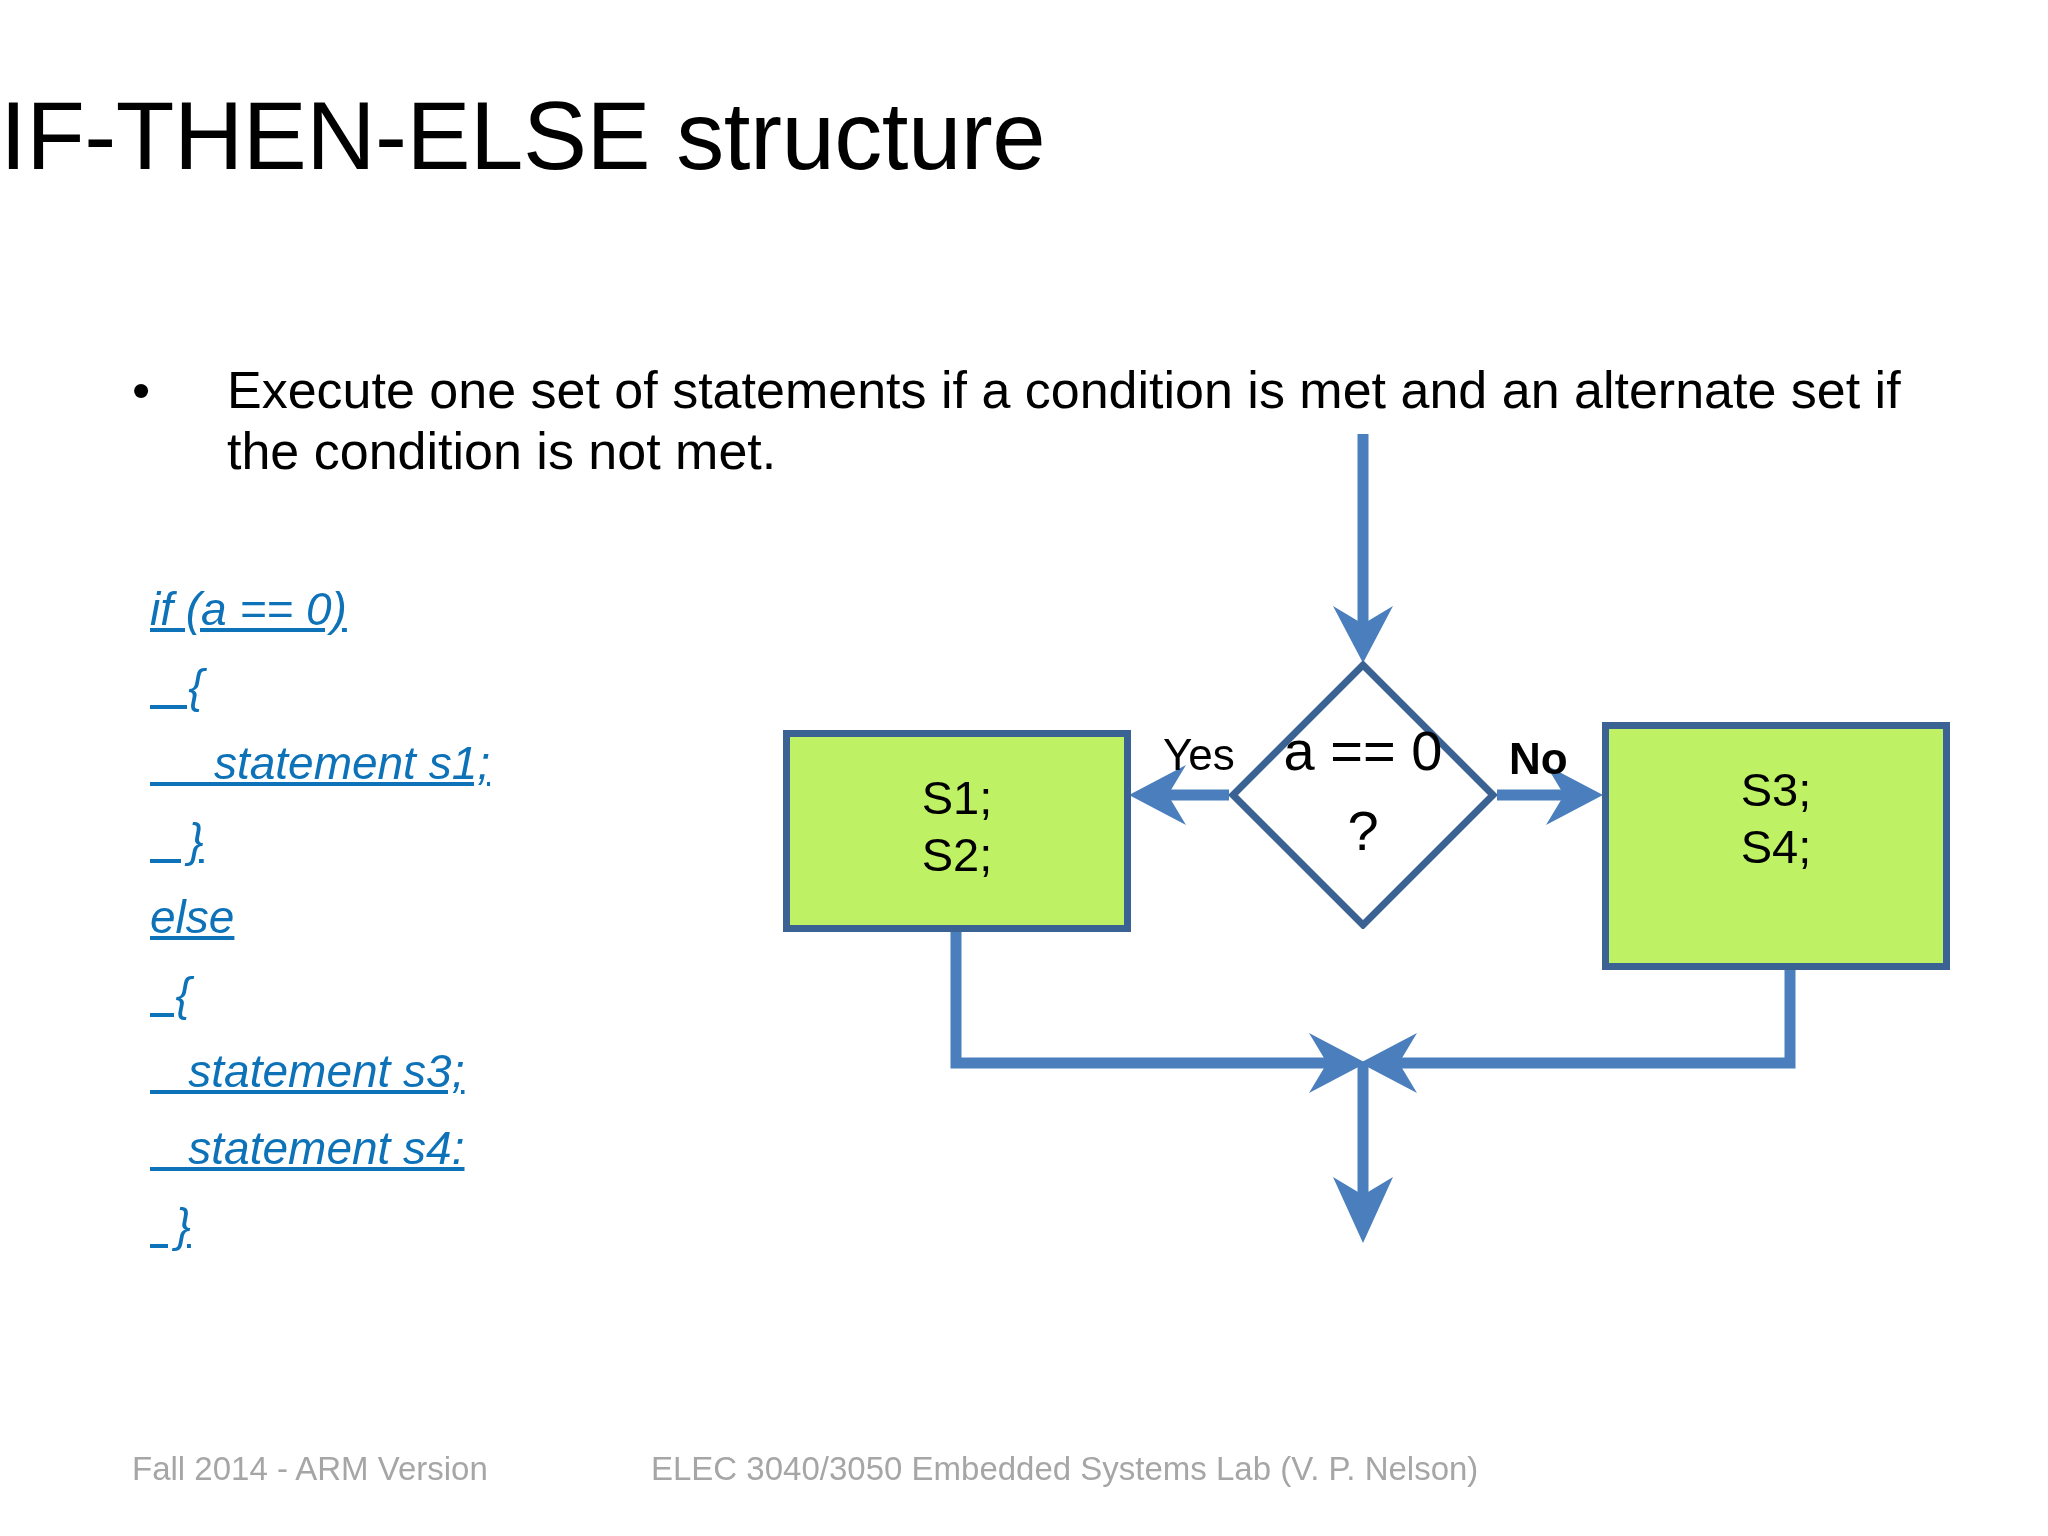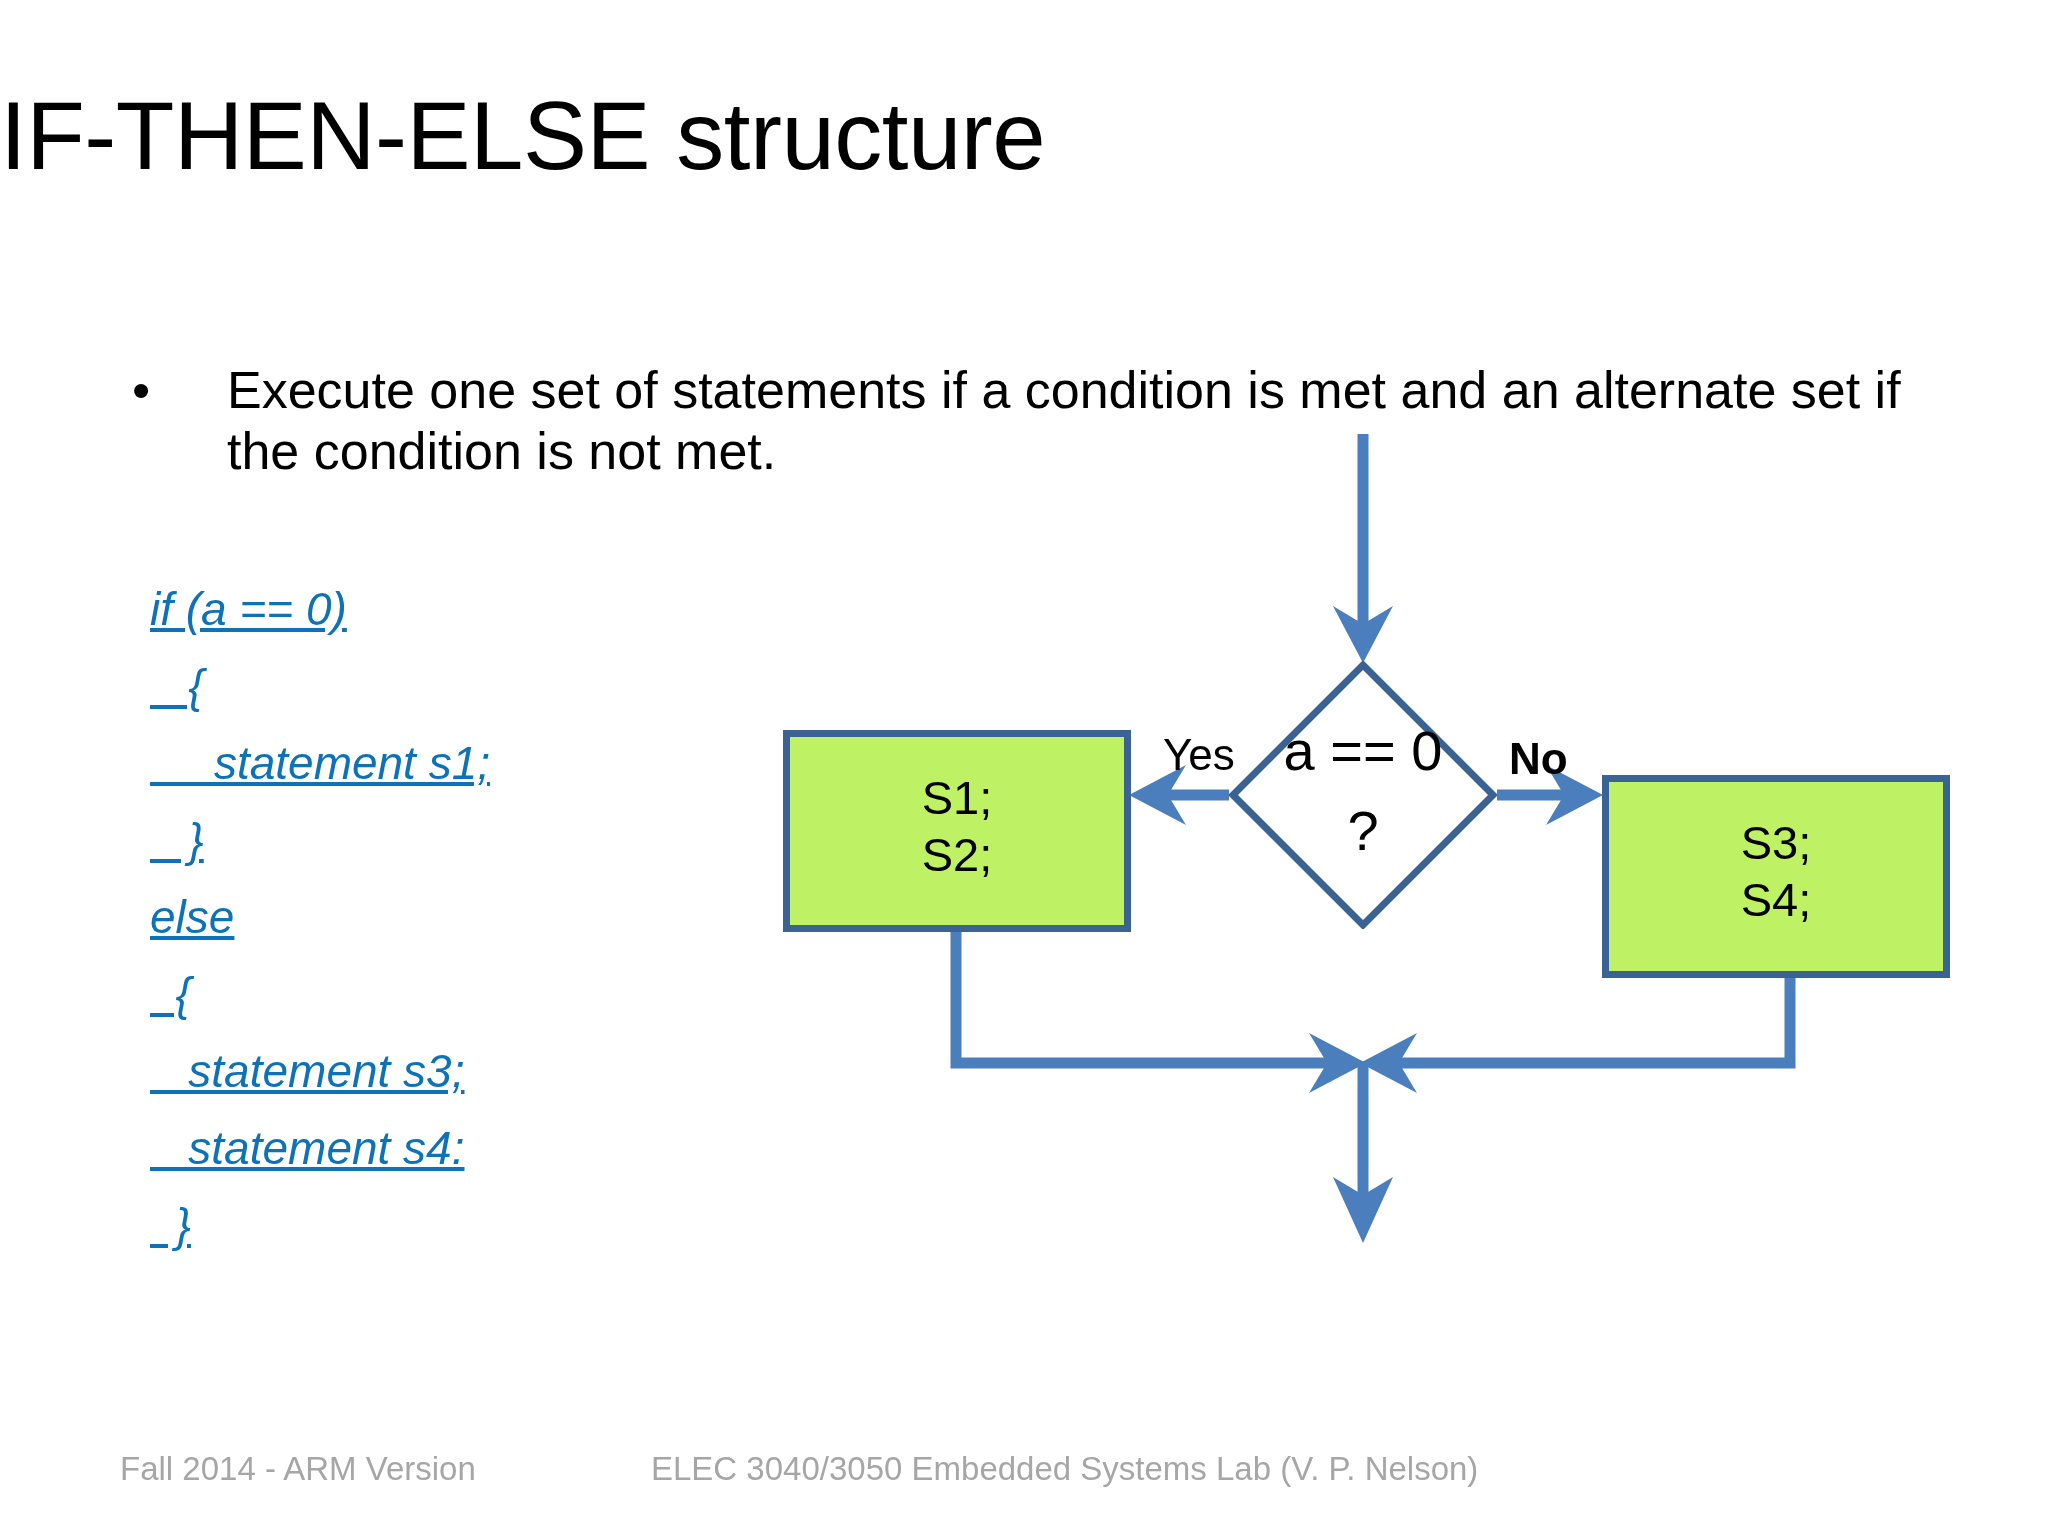--- a/index.html
+++ b/index.html
@@ -96,21 +96,21 @@
     left: 0;
     width: 100%;
     text-align: center;
     font-size: 47px;
     line-height: 1.22;
     color: #000000;
     font-family: "Liberation Sans", sans-serif;
   }
   #box-yes { left: 783px; top: 730px; width: 348px; height: 202px; }
   #box-yes .fc-box-text { top: 32px; }
-  #box-no  { left: 1602px; top: 775px; width: 348px; height: 203px; }
+  #box-no  { left: 1602px; top: 722px; width: 348px; height: 248px; }
   #box-no  .fc-box-text { top: 32px; }
 
   
   #diamond-wrap {
     position: absolute;
     left: 1229px;
     top: 661px;
     width: 268px;
     height: 268px;
   }
@@ -142,21 +142,21 @@
 
   
   .footer-text {
     position: absolute;
     font-size: 33px;
     color: #a6a6a6;
     line-height: 1.0;
     white-space: nowrap;
     font-family: "Liberation Sans", sans-serif;
   }
-  #footer-left   { left: 120px;  top: 1452px; }
+  #footer-left   { left: 132px;  top: 1452px; }
   #footer-center { left: 651px;  top: 1452px; }
 </style>
 </head>
 <body>
 
 <div id="slide">
 
   <div id="title">IF-THEN-ELSE structure</div>
 
   <div id="bullet-block">

